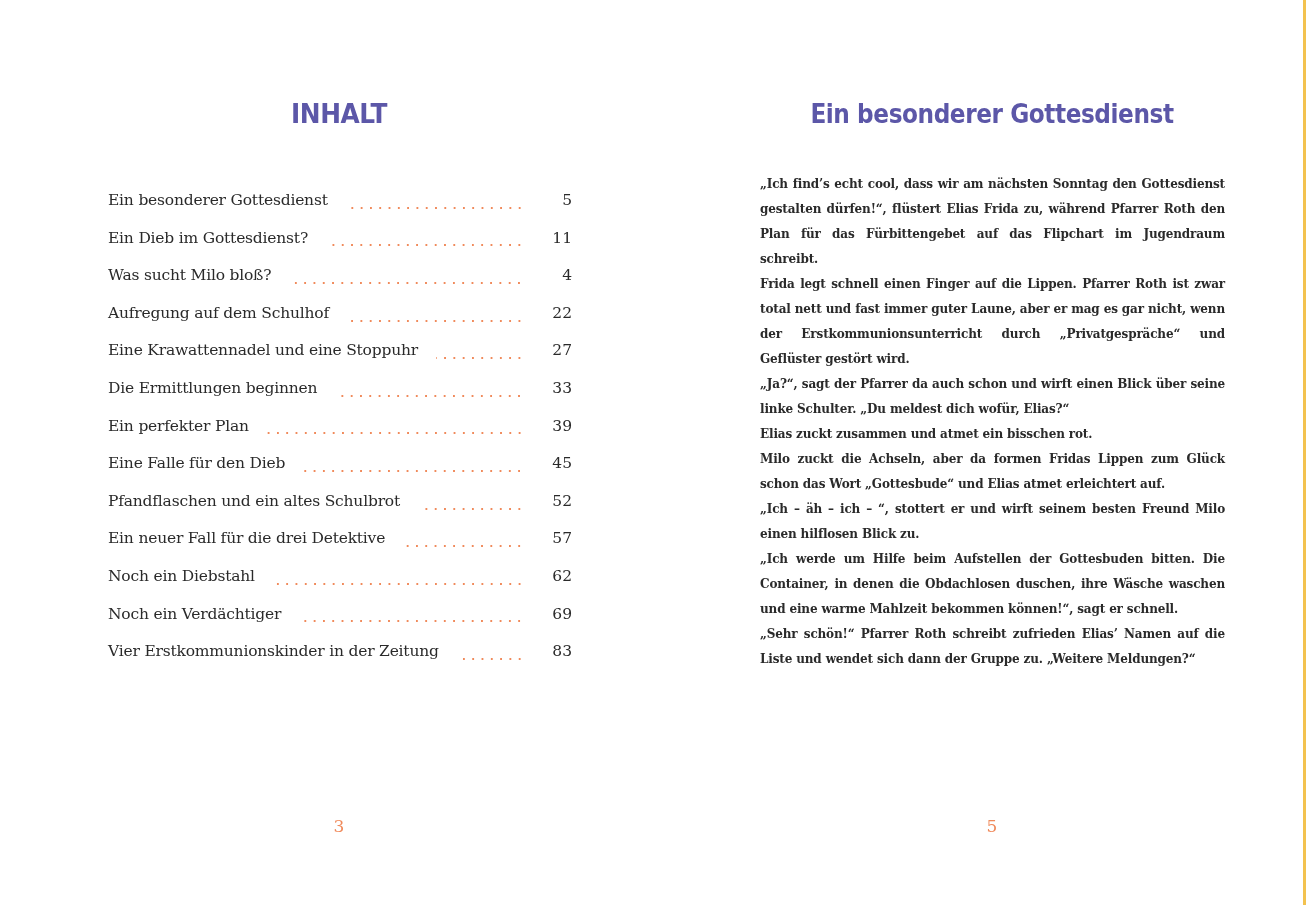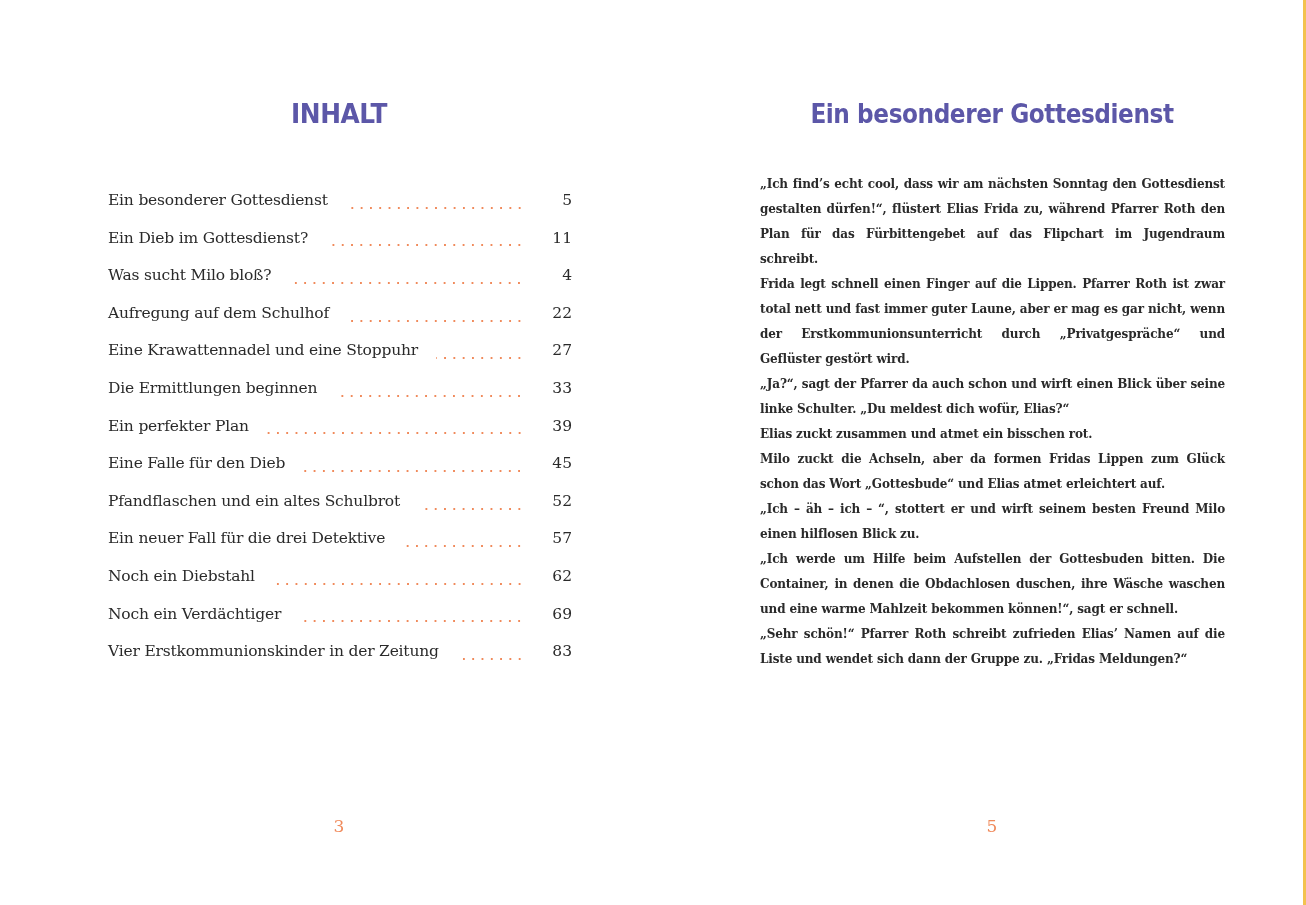--- a/index.html
+++ b/index.html
@@ -157,20 +157,20 @@
     <h2 class="heading heading-right">Ein besonderer Gottesdienst</h2>
 
     <div class="body-text">
       <p>„Ich find’s echt cool, dass wir am nächsten Sonntag den Gottesdienst gestalten dürfen!“, flüstert Elias Frida zu, während Pfarrer Roth den Plan für das Fürbittengebet auf das Flipchart im Jugendraum schreibt.</p>
       <p>Frida legt schnell einen Finger auf die Lippen. Pfarrer Roth ist zwar total nett und fast immer guter Laune, aber er mag es gar nicht, wenn der Erstkommunionsunterricht durch „Privatgespräche“ und Geflüster gestört wird.</p>
       <p>„Ja?“, sagt der Pfarrer da auch schon und wirft einen Blick über seine linke Schulter. „Du meldest dich wofür, Elias?“</p>
       <p>Elias zuckt zusammen und atmet ein bisschen rot.</p>
       <p>Milo zuckt die Achseln, aber da formen Fridas Lippen zum Glück schon das Wort „Gottesbude“ und Elias atmet erleichtert auf.</p>
       <p>„Ich – äh – ich – “, stottert er und wirft seinem besten Freund Milo einen hilflosen Blick zu.</p>
       <p>„Ich werde um Hilfe beim Aufstellen der Gottesbuden bitten. Die Container, in denen die Obdachlosen duschen, ihre Wäsche waschen und eine warme Mahlzeit bekommen können!“, sagt er schnell.</p>
-      <p>„Sehr schön!“ Pfarrer Roth schreibt zufrieden Elias’ Namen auf die Liste und wendet sich dann der Gruppe zu. „Fridas Meldungen?“</p>
+      <p>„Sehr schön!“ Pfarrer Roth schreibt zufrieden Elias’ Namen auf die Liste und wendet sich dann der Gruppe zu. „Weitere Meldungen?“</p>
     </div>
 
     <div class="folio">5</div>
   </div>
 
   <div class="edge-line"></div>
 </div>
 
 </body></html>

